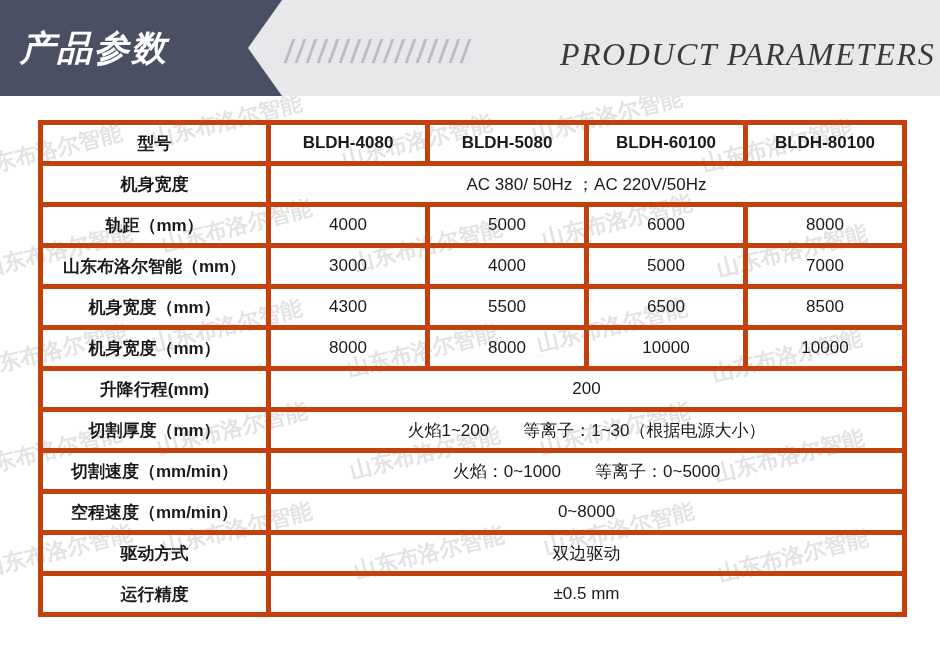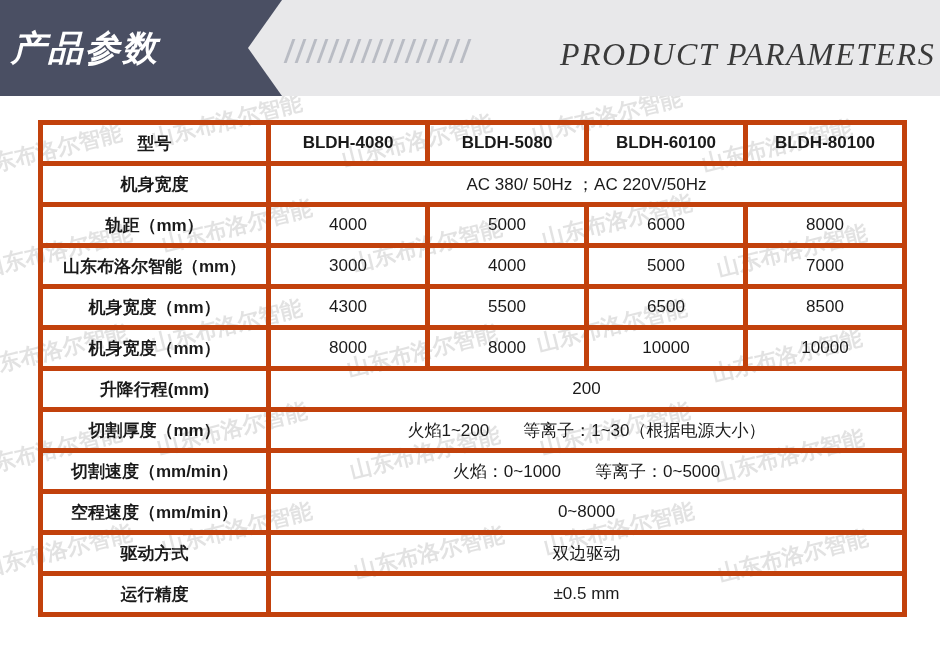--- a/index.html
+++ b/index.html
@@ -25,21 +25,21 @@
   }
   .header-banner {
     position: absolute;
     left: 0;
     top: 0;
     width: 248px;
     height: 96px;
     background: #4a4f63;
     display: flex;
     align-items: center;
-    padding-left: 11px;
+    padding-left: 20px;
     box-sizing: border-box;
   }
   .header-banner-arrow {
     position: absolute;
     left: 248px;
     top: 0;
     width: 0;
     height: 0;
     border-top: 48px solid #4a4f63;
     border-bottom: 48px solid #4a4f63;

